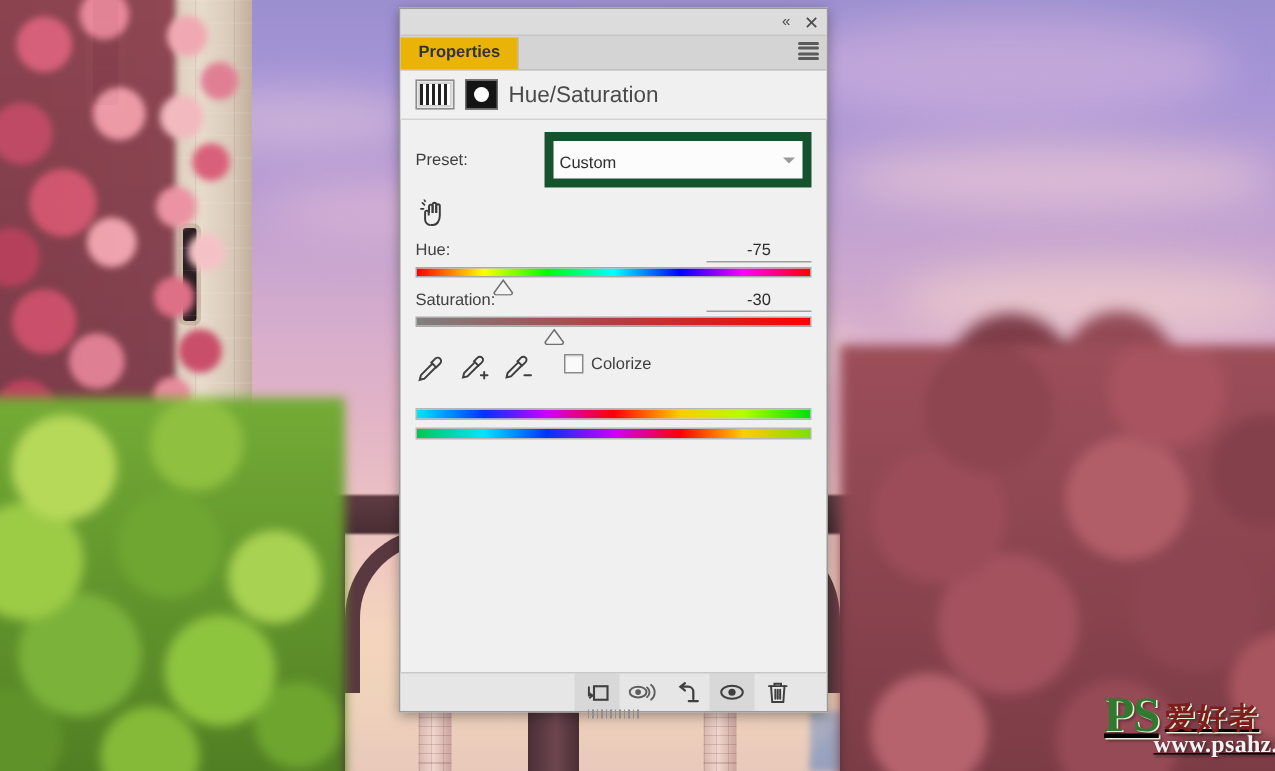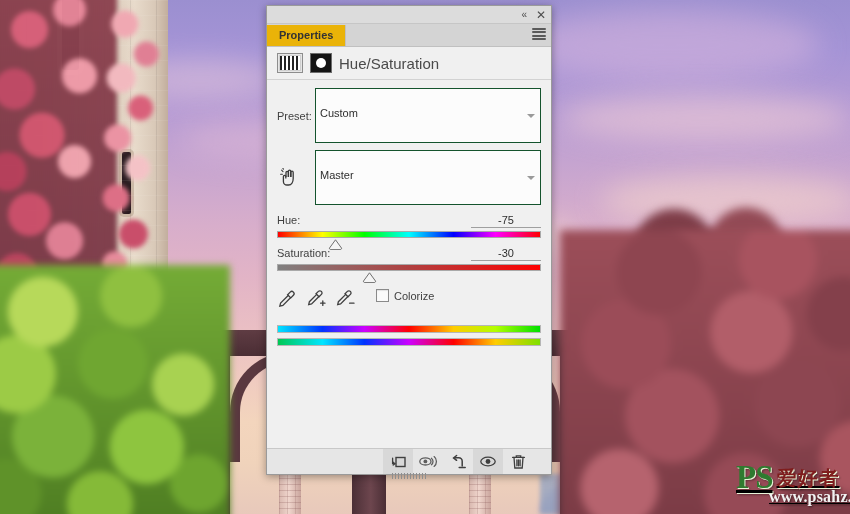--- a/index.html
+++ b/index.html
@@ -266,25 +266,25 @@
   }
   .mask-thumb{
     width:20px;height:18px;background:#141414;border:1px solid #6d6d6d;
     display:flex;align-items:center;justify-content:center;cursor:pointer;
   }
   .mask-thumb b{display:block;width:10px;height:10px;border-radius:50%;background:#fff;}
   .adj-title{font-size:15px;font-weight:normal;color:#4a4a4a;}
 
   .body{flex:1;padding:8px 10px 0 10px;position:relative;overflow:hidden;}
 
-  .row{display:flex;align-items:center;margin-bottom:7px;}
+  .row{display:flex;align-items:center;margin-bottom:7px;gap:48px;}
   .row-label{width:38px;font-size:11px;color:#3f3f3f;}
   .select{
-    flex:1;height:17px;background:#fcfcfc;border:1px solid #14532d;
-    display:flex;align-items:flex-start;padding:18px 4px;font-size:11px;color:#2e2e2e;
+    flex:1;height:17px;background:#fcfcfc;border:6px solid #14532d;
+    display:flex;align-items:flex-end;padding:4px 4px;font-size:11px;color:#2e2e2e;
     position:relative;cursor:pointer;
   }
   .select .chev{
     position:absolute;right:5px;top:50%;transform:translateY(-50%);
     width:0;height:0;border-left:4px solid transparent;border-right:4px solid transparent;
     border-top:4px solid #9a9a9a;
   }
   .hand-tool{
     width:26px;height:20px;margin-right:12px;display:flex;align-items:center;
     justify-content:center;cursor:pointer;
@@ -431,24 +431,20 @@
             <path d="M8.4 9V3.4c0-.7.6-1.2 1.2-1.2s1.2.5 1.2 1.2V9"></path>
             <path d="M10.8 9V4.4c0-.7.6-1.2 1.2-1.2s1.2.5 1.2 1.2v6.2c0 3.4-1.7 6.4-4.6 6.4H7"></path>
           </g>
           <g stroke="#3a3a3a" stroke-width="1.1" stroke-linecap="round">
             <path d="M3 3.6 1.6 2.2"></path>
               <path d="M2.4 6.2H.6"></path>
               <path d="M3.4 1.2 2.8 0"></path>
           </g>
         </svg>
       </div>
-      <div class="select">
-        <span>Master</span>
-        <span class="chev"></span>
-      </div>
     </div>
 
     <div class="sl-block">
       <div class="sl-head">
         <span class="sl-name">Hue:</span>
         <span class="sl-val">-75</span>
       </div>
       <div class="track">
         <div class="bar hue-bar"></div>
         <div class="knob" style="left:22%">

